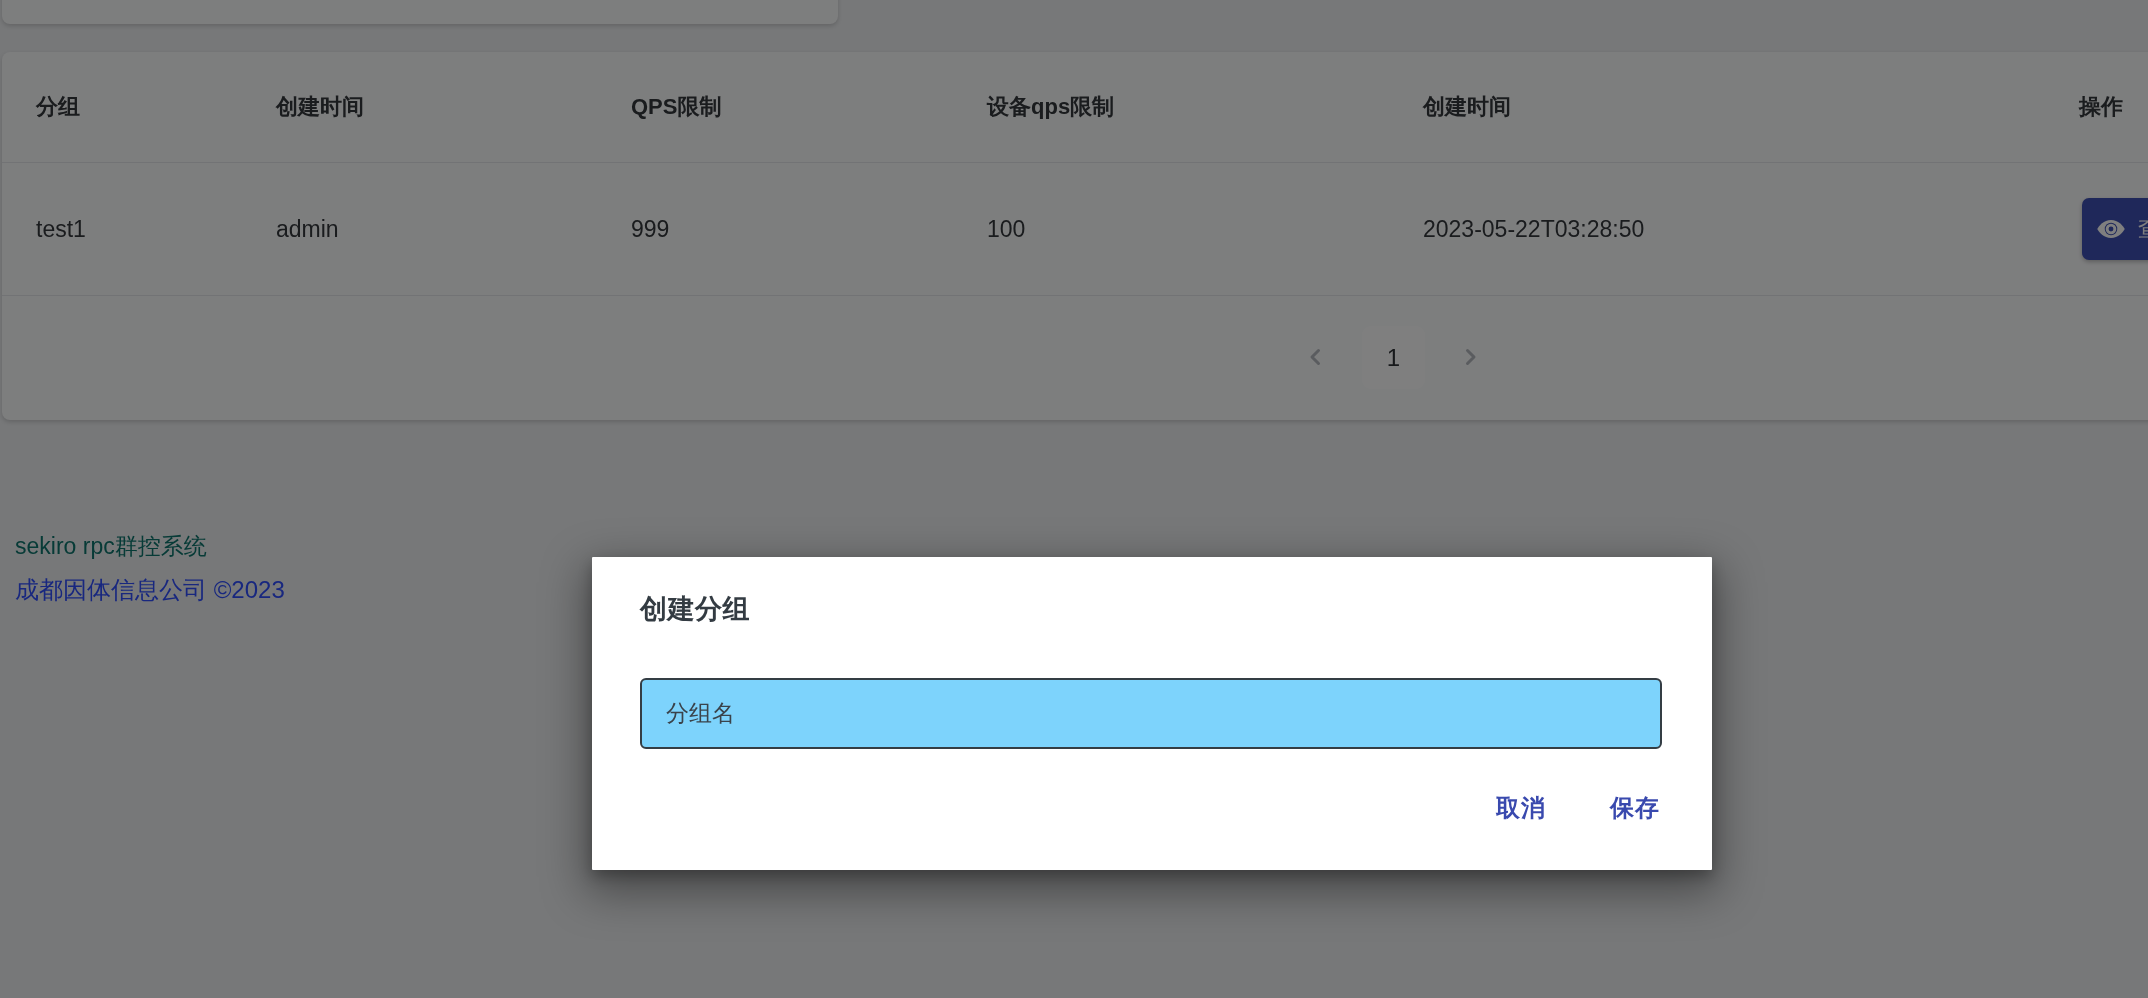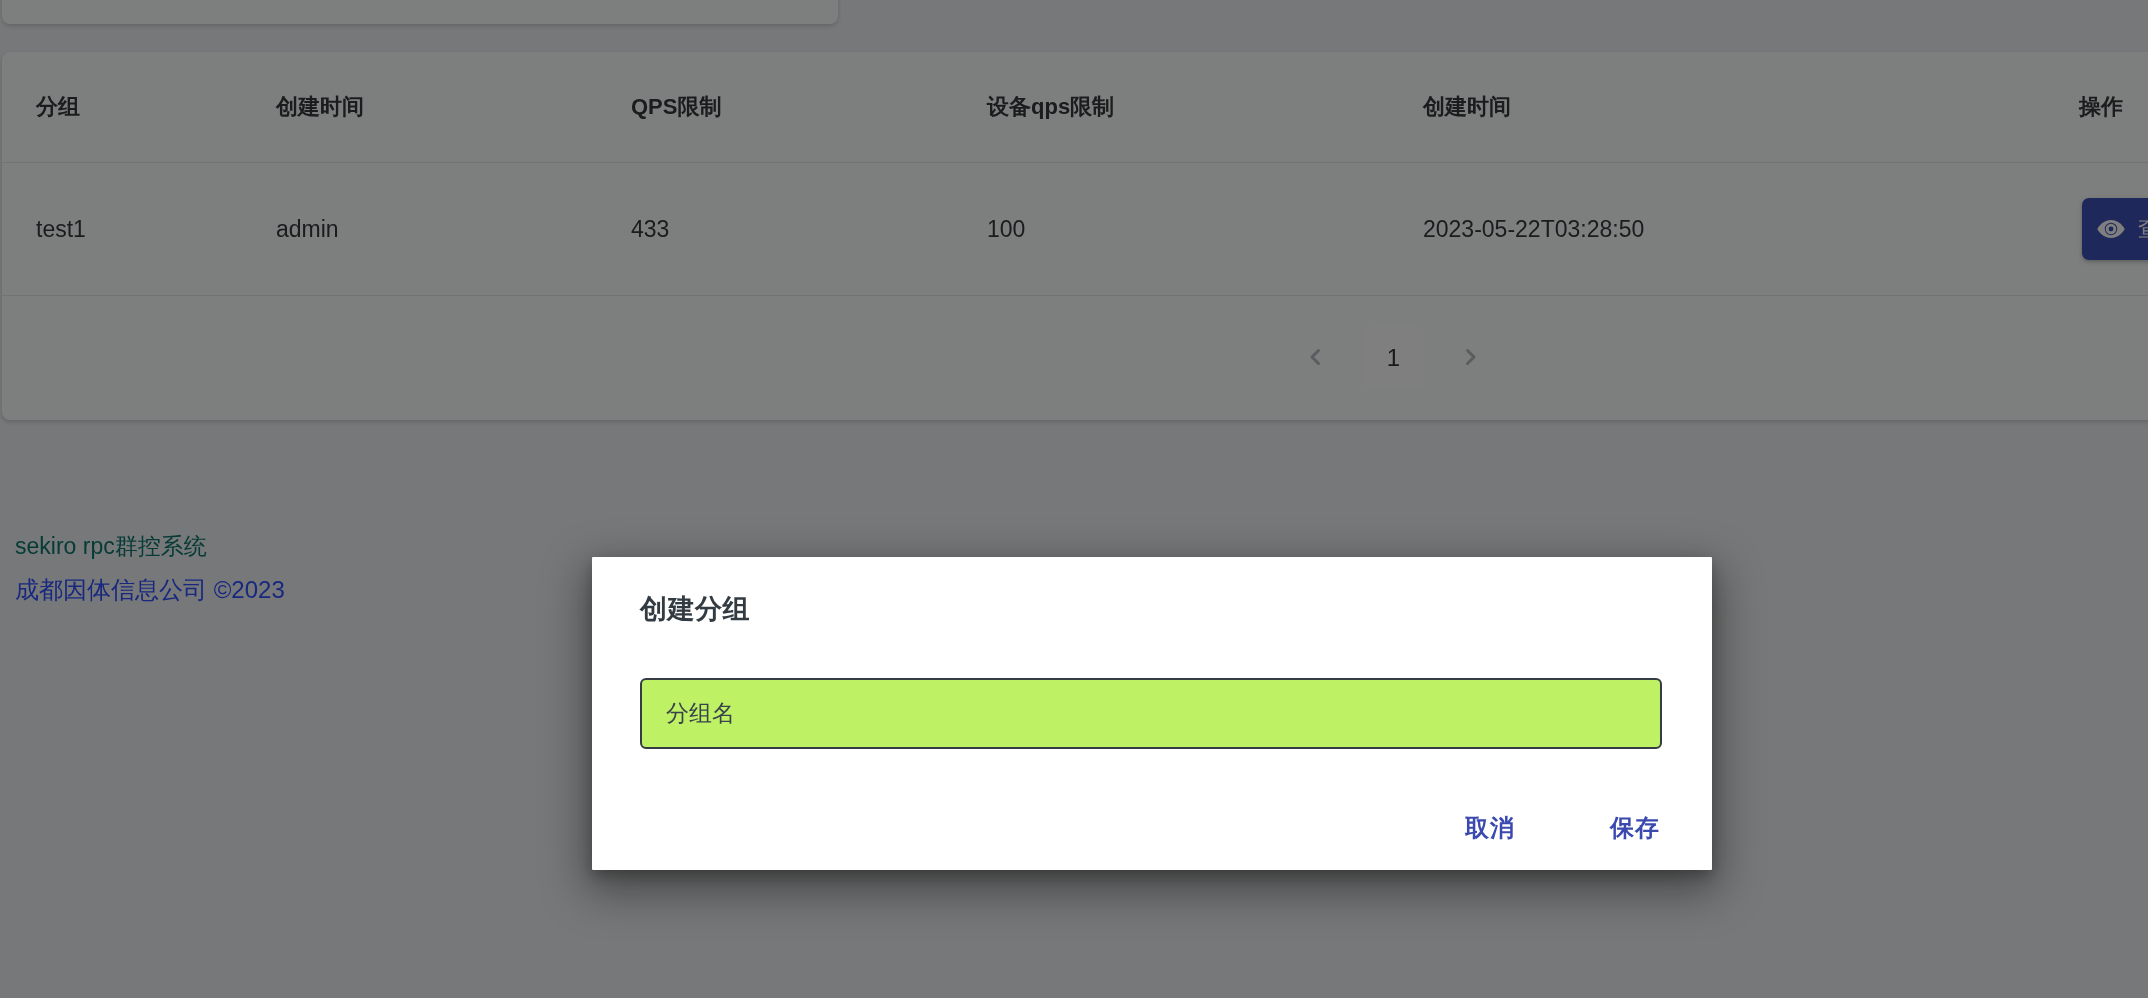--- a/index.html
+++ b/index.html
@@ -56,27 +56,27 @@
     position:absolute; left:592px; top:557px; width:1120px; height:313px; z-index:20;
     background:#ffffff; border-radius:1px;
     box-shadow:0 16px 45px 6px rgba(0,0,0,0.40), 0 6px 14px rgba(0,0,0,0.24);
   }
   .dialog-title {
     position:absolute; left:48px; top:34px;
     font-size:27px; font-weight:700; color:#333b42; letter-spacing:0.5px;
   }
   .dialog-input {
     position:absolute; left:48px; top:121px; width:1022px; height:71px; box-sizing:border-box;
-    border:2px solid #343d44; border-radius:6px; background:#bef264;
+    border:2px solid #343d44; border-radius:6px; background:#7dd3fc;
     padding:0 20px 0 24px; font-size:23px; color:#333b42; font-family:inherit; outline:none;
   }
   .dialog-input::placeholder { color:#3a434b; opacity:1; }
   .dialog-actions {
-    position:absolute; right:36px; bottom:18px;
-    display:flex; gap:63px; align-items:center;
+    position:absolute; right:36px; bottom:38px;
+    display:flex; gap:32px; align-items:center;
   }
   .text-btn {
     background:none; border:none; cursor:pointer; font-family:inherit;
     font-size:24px; font-weight:700; color:#3949ae; letter-spacing:1px;
     padding:8px 16px; border-radius:4px;
   }
 </style>
 </head>
 <body>
 
@@ -91,21 +91,21 @@
       <div class="cell">创建时间</div>
       <div class="cell">QPS限制</div>
       <div class="cell">设备qps限制</div>
       <div class="cell">创建时间</div>
       <div class="cell">操作</div>
     </div>
 
     <div class="trow">
       <div class="cell">test1</div>
       <div class="cell">admin</div>
-      <div class="cell">433</div>
+      <div class="cell">999</div>
       <div class="cell">100</div>
       <div class="cell">2023-05-22T03:28:50</div>
       <div class="cell actions-cell">
         <button class="view-btn">
           <span style="display:flex;">
             <svg width="30" height="30" viewBox="0 0 24 24">
               <path d="M12 4.8 C6.2 4.8 2.4 9.4 1 12 C2.4 14.6 6.2 19.2 12 19.2 C17.8 19.2 21.6 14.6 23 12 C21.6 9.4 17.8 4.8 12 4.8 Z" fill="#ffffff"></path>
               <circle cx="12" cy="12" r="5" fill="#3f51b5"></circle>
               <circle cx="12" cy="12" r="3.1" fill="none" stroke="#ffffff" stroke-width="2.3"></circle>
             </svg>

